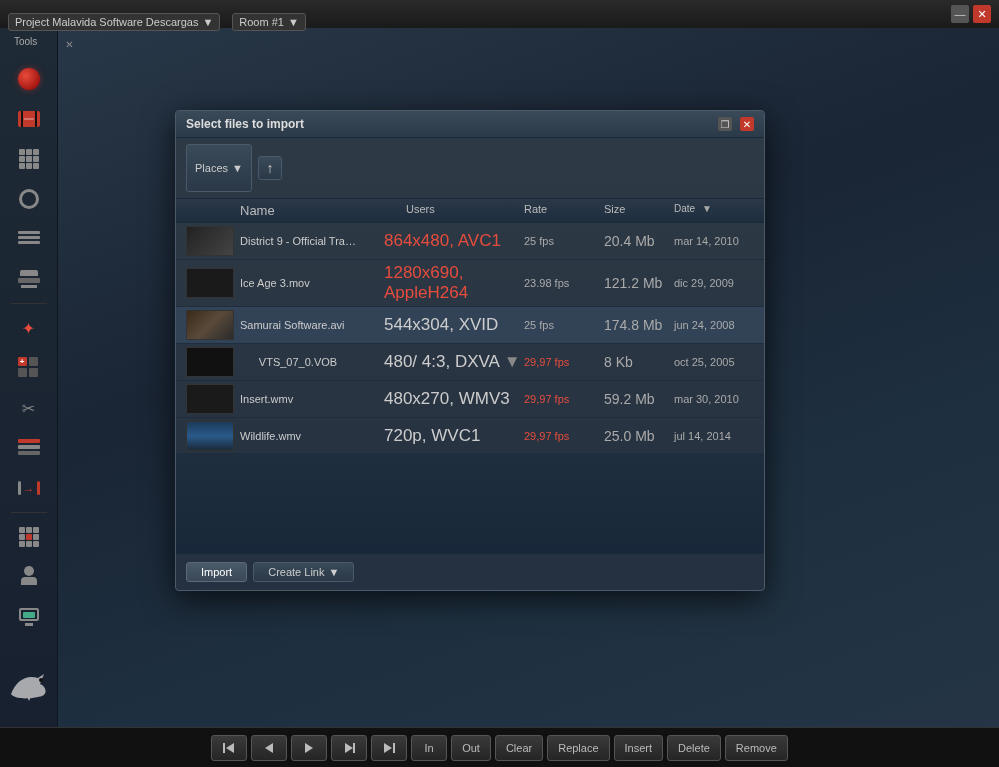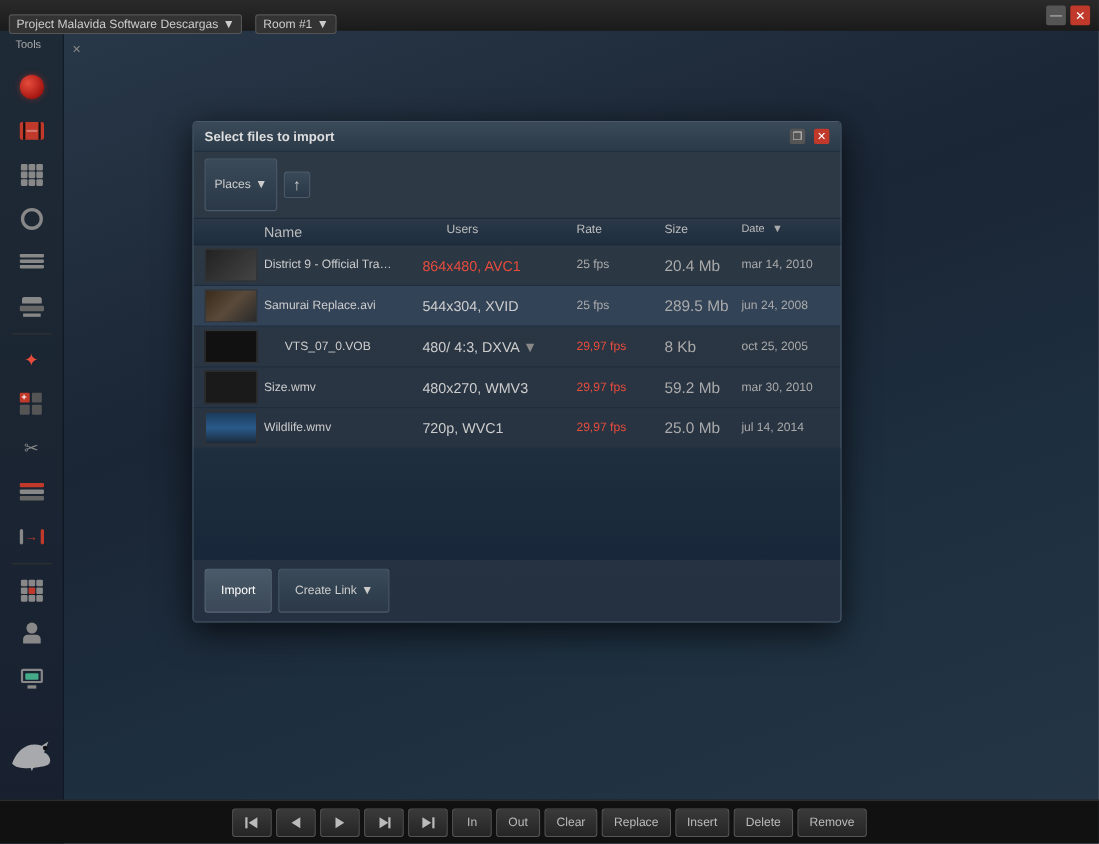--- a/index.html
+++ b/index.html
@@ -256,21 +256,21 @@
       width: 48px; height: 30px;
       background: #111;
       border: 1px solid #333;
       margin-right: 6px;
       flex-shrink: 0;
       display: flex; align-items: center; justify-content: center;
       overflow: hidden;
       position: relative;
     }
     .file-name-cell { width: 116px; font-size: 11px; color: #ccc; }
-    .file-format-cell { flex: 1; font-size: 13px; padding-left: 28px; }
+    .file-format-cell { flex: 1; font-size: 17px; padding-left: 28px; }
     .file-rate-cell { width: 80px; font-size: 11px; color: #aaa; }
     .file-size-cell { width: 70px; font-size: 14px; color: #aaa; }
     .file-date-cell { width: 80px; font-size: 11px; color: #aaa; }
     .format-red { color: #e74c3c; }
     .rate-red { color: #e74c3c; }
 
     
     #file-list-body::-webkit-scrollbar { width: 8px; }
     #file-list-body::-webkit-scrollbar-track { background: #1a2530; }
     #file-list-body::-webkit-scrollbar-thumb { background: #3a4a5a; border-radius: 4px; }
@@ -287,21 +287,21 @@
       display: flex;
       align-items: center;
       gap: 6px;
       border-top: 1px solid #1a2a38;
     }
     .dialog-btn {
       background: linear-gradient(180deg, #3a4a58, #2a3848);
       border: 1px solid #4a5a6a;
       color: #ccc;
       font-size: 11px;
-      padding: 13px 14px;
+      padding: 3px 14px;
       border-radius: 3px;
       cursor: pointer;
     }
     .dialog-btn-primary {
       background: linear-gradient(180deg, #4a5a68, #3a4858);
       border: 1px solid #5a6a7a;
       color: #fff;
     }
     .create-link-btn {
       display: flex; align-items: center; gap: 4px;
@@ -504,41 +504,49 @@
   <div id="file-list-body">
 
   <div class="file-row">
         <div class="file-thumb thumb-img1"></div>
         <div class="file-name-cell" style="overflow: hidden; text-overflow: ellipsis; white-space: nowrap;">District 9 - Official Trailer 2.mp4</div>
         <div class="file-format-cell"><span class="format-red">864x480, AVC1</span></div>
         <div class="file-rate-cell">25 fps</div>
         <div class="file-size-cell">20.4 Mb</div>
         <div class="file-date-cell">mar 14, 2010</div>
       </div>
+      <div class="file-row">
+        <div class="file-thumb thumb-dark"></div>
+        <div class="file-name-cell" style="overflow: hidden; text-overflow: ellipsis; white-space: nowrap;">Ice Age 3.mov</div>
+        <div class="file-format-cell"><span class="format-red">1280x690, AppleH264</span></div>
+        <div class="file-rate-cell">23.98 fps</div>
+        <div class="file-size-cell">121.2 Mb</div>
+        <div class="file-date-cell">dic 29, 2009</div>
+      </div>
       <div class="file-row selected">
         <div class="file-thumb thumb-img3">
           <div style="width:100%;height:100%;background:linear-gradient(135deg,#3a2a1a,#5a4a3a,#2a2a2a);display:flex;align-items:center;justify-content:center;font-size:8px;color:#888;"></div>
         </div>
-        <div class="file-name-cell" style="overflow: hidden; text-overflow: ellipsis; white-space: nowrap;">Samurai Replace.avi</div>
+        <div class="file-name-cell" style="overflow: hidden; text-overflow: ellipsis; white-space: nowrap;">Samurai Software.avi</div>
         <div class="file-format-cell">544x304, XVID</div>
         <div class="file-rate-cell">25 fps</div>
-        <div class="file-size-cell">289.5 Mb</div>
+        <div class="file-size-cell">174.8 Mb</div>
         <div class="file-date-cell">jun 24, 2008</div>
       </div>
       <div class="file-row">
         <div class="file-thumb thumb-img4"></div>
         <div class="file-name-cell" style="overflow: hidden; text-overflow: ellipsis; white-space: nowrap; text-align: center;">VTS_07_0.VOB</div>
         <div class="file-format-cell">480/ 4:3, DXVA <span style="color:#888;">▼</span></div>
         <div class="file-rate-cell"><span class="rate-red">29,97 fps</span></div>
         <div class="file-size-cell">8 Kb</div>
         <div class="file-date-cell">oct 25, 2005</div>
       </div>
       <div class="file-row">
         <div class="file-thumb thumb-dark"></div>
-        <div class="file-name-cell" style="overflow: hidden; text-overflow: ellipsis; white-space: nowrap;">Size.wmv</div>
+        <div class="file-name-cell" style="overflow: hidden; text-overflow: ellipsis; white-space: nowrap;">Insert.wmv</div>
         <div class="file-format-cell">480x270, WMV3</div>
         <div class="file-rate-cell"><span class="rate-red">29,97 fps</span></div>
         <div class="file-size-cell">59.2 Mb</div>
         <div class="file-date-cell">mar 30, 2010</div>
       </div>
       <div class="file-row">
         <div class="file-thumb thumb-img6">
           <div style="width:100%;height:100%;background:linear-gradient(180deg,#1a3a5a 0%,#2a5a8a 50%,#1a2a3a 100%);"></div>
         </div>
         <div class="file-name-cell" style="overflow: hidden; text-overflow: ellipsis; white-space: nowrap;">Wildlife.wmv</div>

